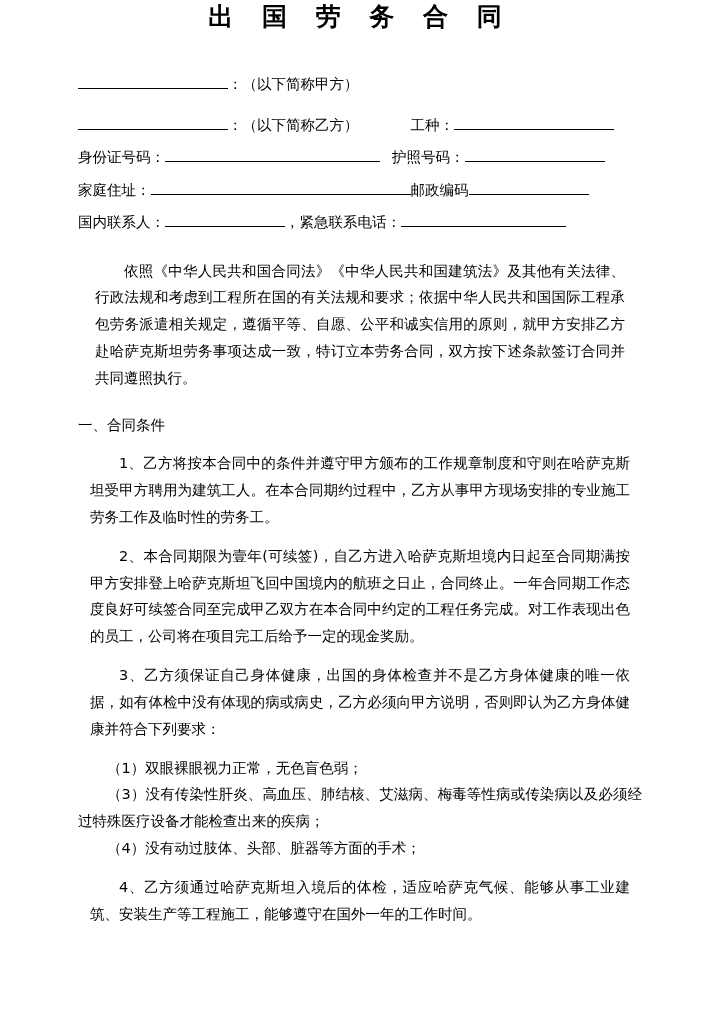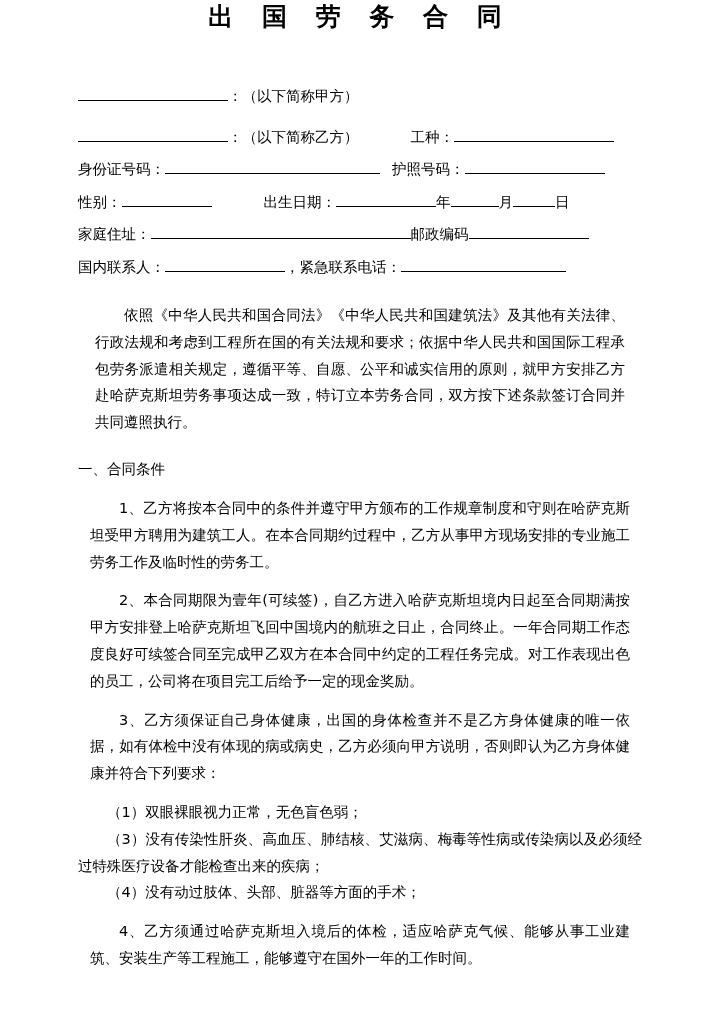--- a/index.html
+++ b/index.html
@@ -24,21 +24,21 @@
   }
   .doc-title {
     text-align: center;
     font-size: 25px;
     font-weight: bold;
     letter-spacing: 10px;
     margin-bottom: 0;
     font-family: "DejaVu Serif", "Liberation Serif", serif;
   }
   .fields {
-    margin-top: 52px;
+    margin-top: 40px;
     font-size: 14.5px;
     line-height: 1.0;
   }
   .field-row {
     margin-bottom: 14px;
     white-space: nowrap;
   }
   .blank {
     display: inline-block;
     border-bottom: 1px solid #000;
@@ -79,23 +79,20 @@
     </div>
 
     <div class="field-row" style="margin-top:22px">
       <span class="blank" style="width:150px"></span><span class="lbl">：（以下简称乙方）</span><span class="gap-wide"></span><span class="lbl">工种：</span><span class="blank" style="width:160px"></span>
     </div>
 
     <div class="field-row">
       <span class="lbl">身份证号码：</span><span class="blank" style="width:215px"></span><span class="gap-sm"></span><span class="lbl">护照号码：</span><span class="blank" style="width:140px"></span>
     </div>
 
-    <div class="field-row">
-      <span class="lbl">性别：</span><span class="blank" style="width:90px"></span><span class="gap-wide"></span><span class="lbl">出生日期：</span><span class="blank" style="width:100px"></span><span class="lbl">年</span><span class="blank" style="width:48px"></span><span class="lbl">月</span><span class="blank" style="width:42px"></span><span class="lbl">日</span>
-    </div>
 
     <div class="field-row">
       <span class="lbl">家庭住址：</span><span class="blank" style="width:260px"></span><span class="lbl">邮政编码</span><span class="blank" style="width:120px"></span>
     </div>
 
 
     <div class="field-row">
       <span class="lbl">国内联系人：</span><span class="blank" style="width:120px"></span><span class="lbl">，紧急联系电话：</span><span class="blank" style="width:165px"></span>
     </div>
   </div>

